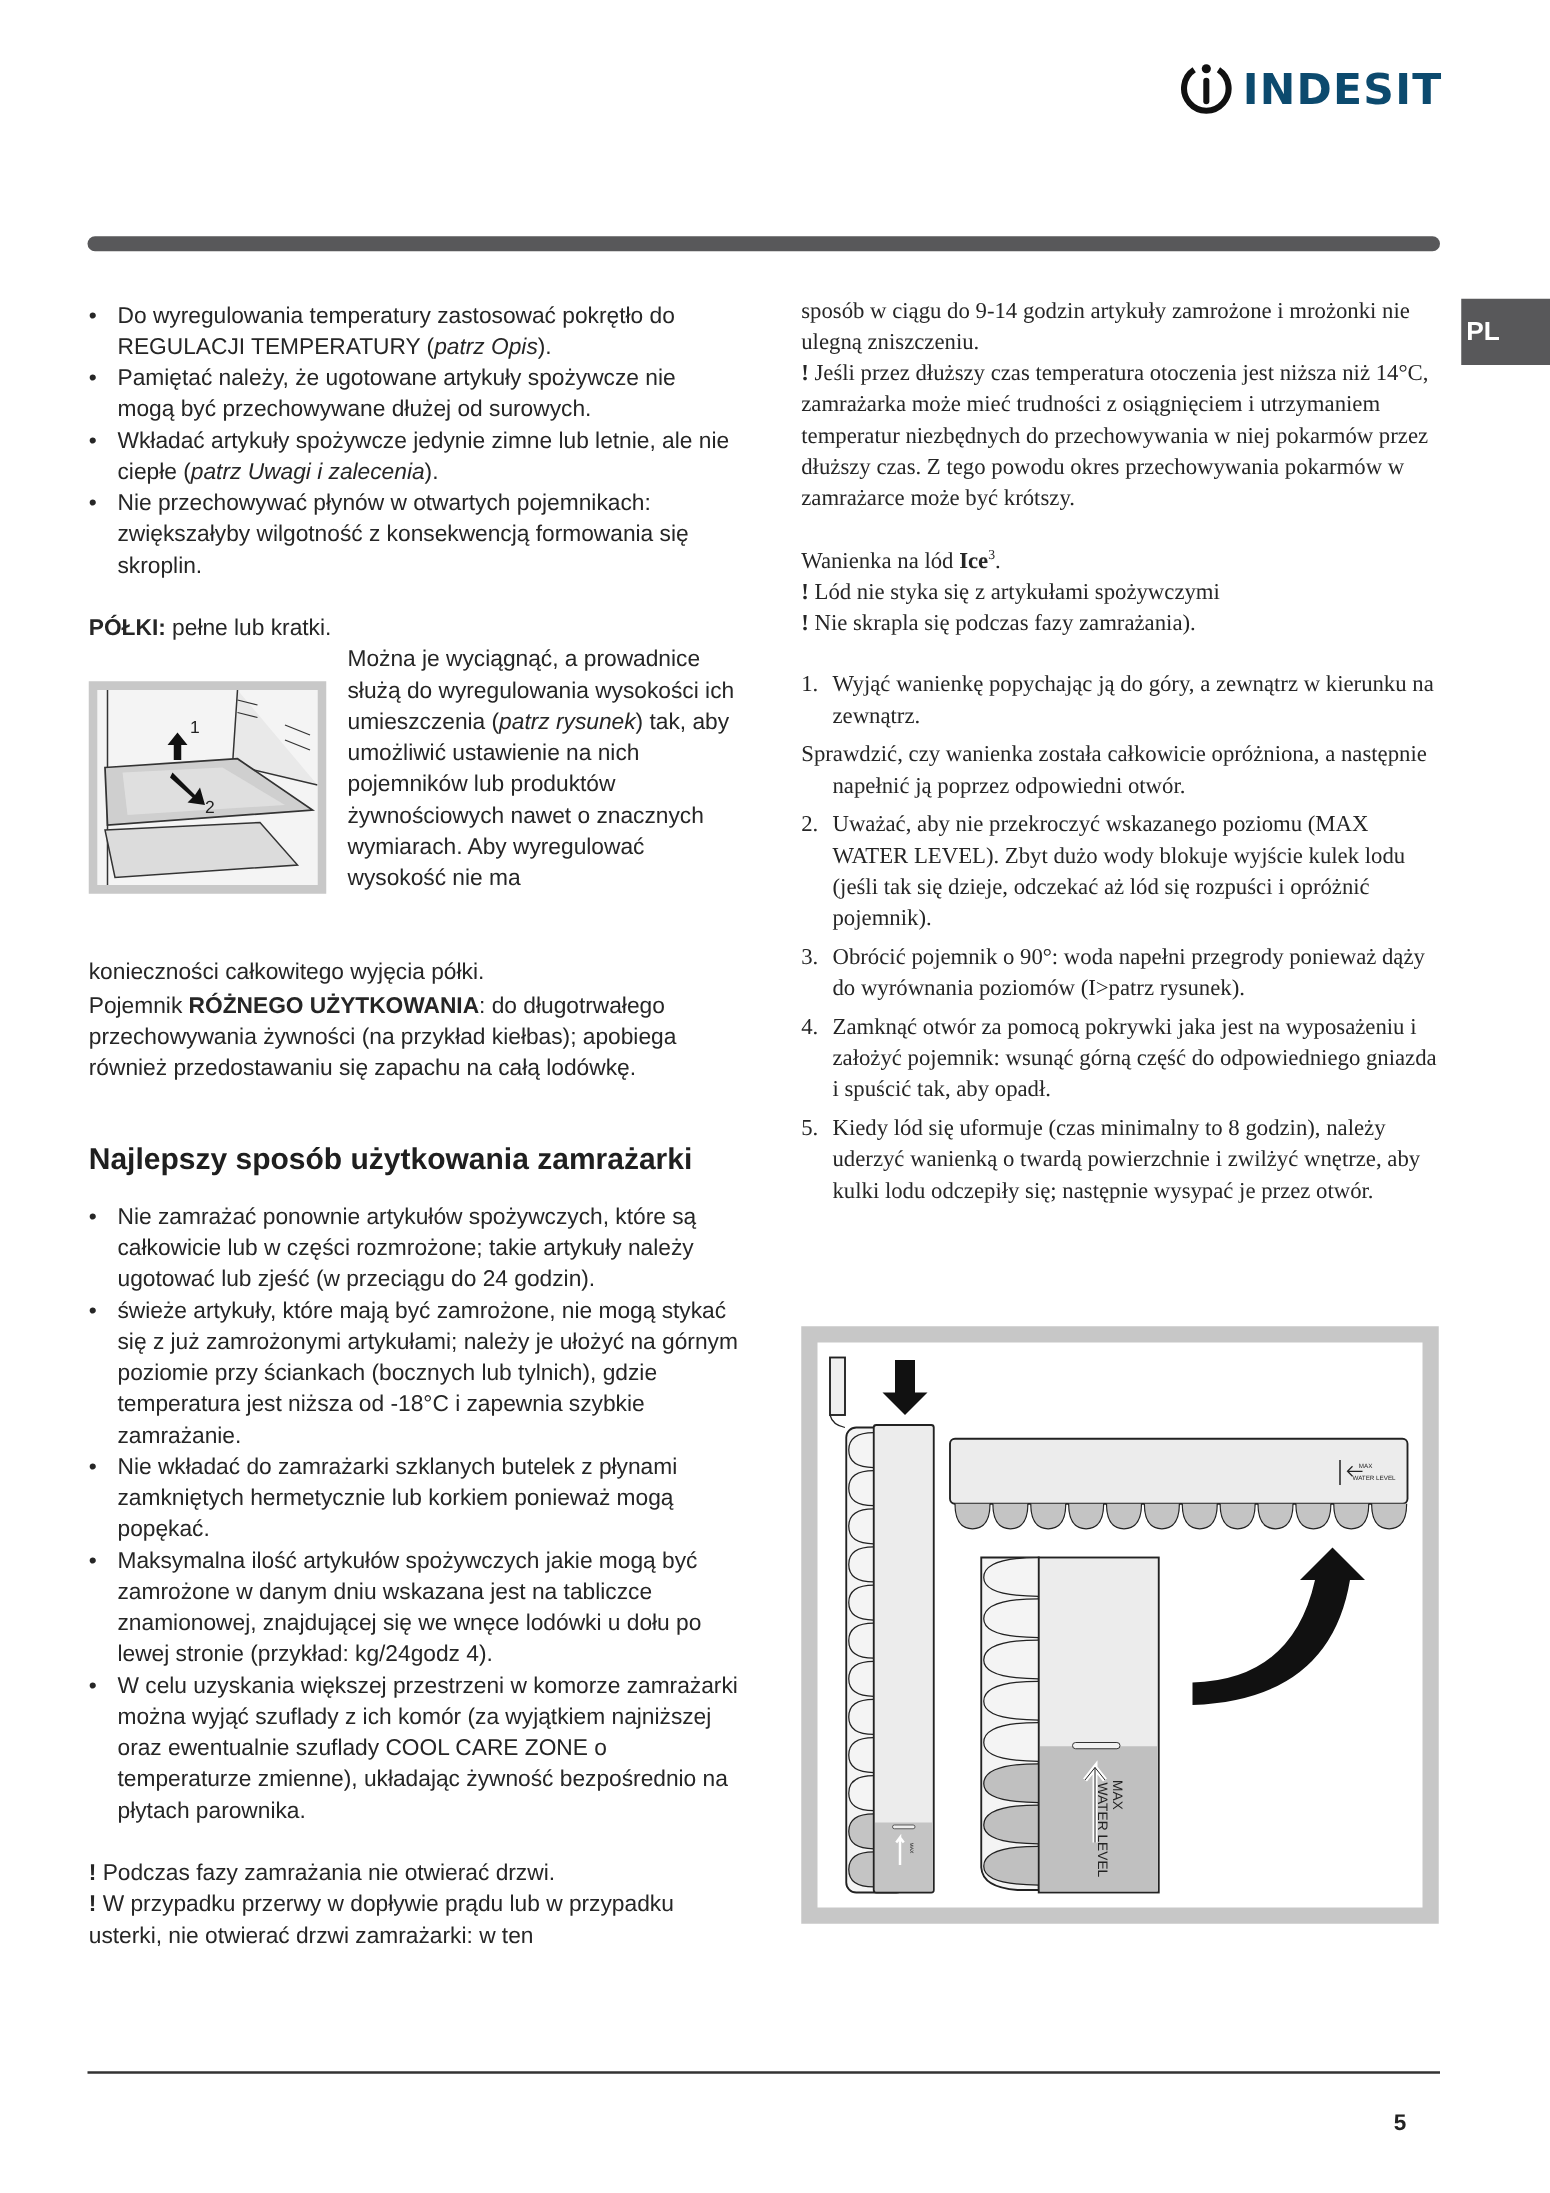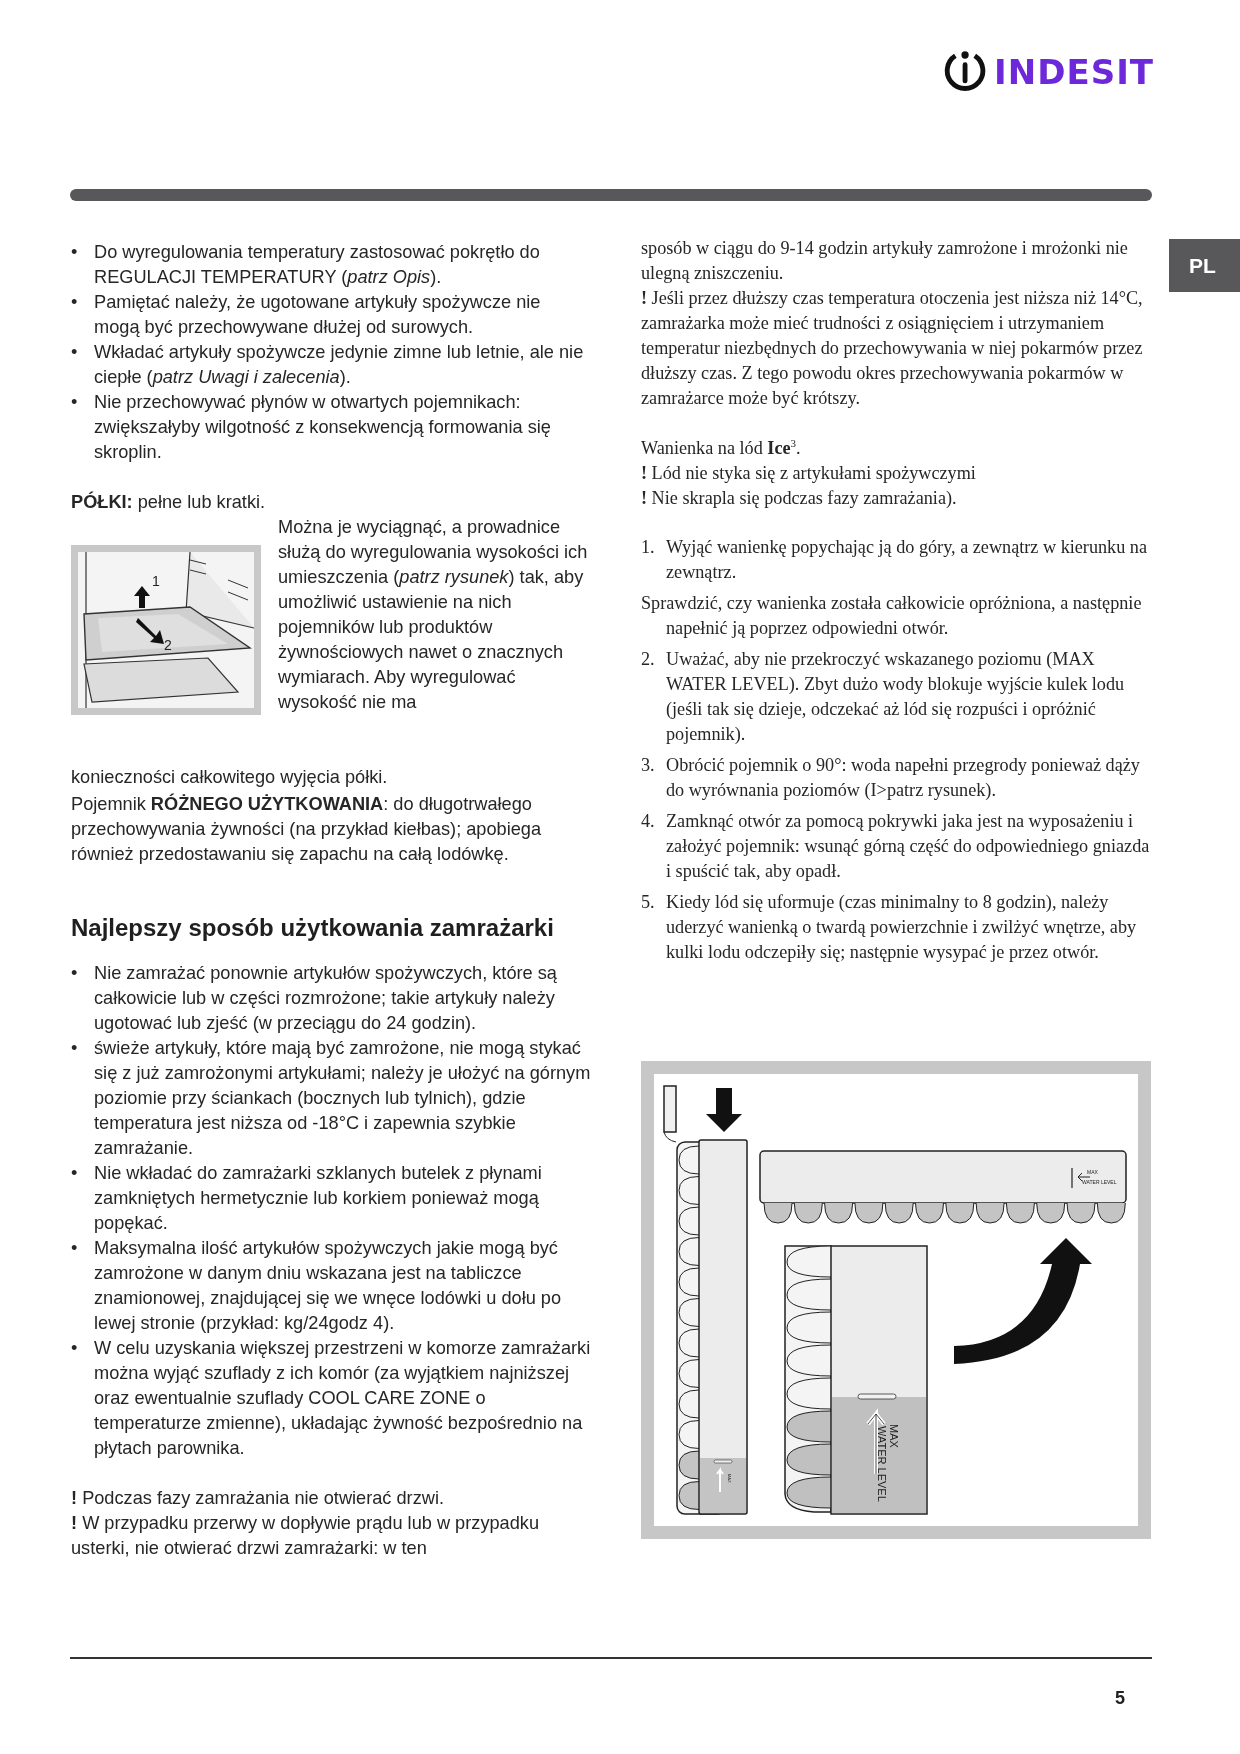--- a/index.html
+++ b/index.html
@@ -4,29 +4,29 @@
   <style>
     html, body { margin: 0; padding: 0; background: #ffffff; }
     body { width: 1240px; height: 1754px; position: relative; overflow: hidden;
            font-family: "Liberation Sans", sans-serif; color: #262626; }
     .abs { position: absolute; }
 
     
     .logo { left: 944px; top: 40px; width: 210px; height: 64px; display: flex; align-items: center; }
     .logo svg { display: block; }
     .logo-word { font-family: "DejaVu Sans", sans-serif; font-weight: bold; font-size: 34px;
-                 letter-spacing: 1px; color: #6d28d9; margin-left: 8px; line-height: 1; }
+                 letter-spacing: 1px; color: #0c4a6e; margin-left: 8px; line-height: 1; }
 
     
     .top-bar { left: 70px; top: 189px; width: 1082px; height: 12px; background: #58585a; border-radius: 6px; }
 
     
     .lang-tab { left: 1169px; top: 239px; width: 71px; height: 53px; background: #58585a;
                 color: #fff; font-weight: bold; font-size: 21px; display: flex; align-items: center;
-                padding-left: 20px; box-sizing: border-box; }
+                padding-left: 4px; box-sizing: border-box; }
 
     .col { font-size: 18.2px; line-height: 25px; }
     .col-left { left: 71px; top: 230px; width: 520px; }
     .col-right { left: 641px; top: 236px; width: 510px; font-family: Liberation Serif, serif; }
 
     h2.section-title { font-size: 24px; font-weight: bold; margin: 0; line-height: 30px; color: #1f1f1f; }
     ul.bullets { list-style: none; margin: 0; padding: 0; }
     ul.bullets li { position: relative; padding-left: 23px; }
     ul.bullets li::before { content: "•"; position: absolute; left: 0; top: 0; }
     .it { font-style: italic; }

